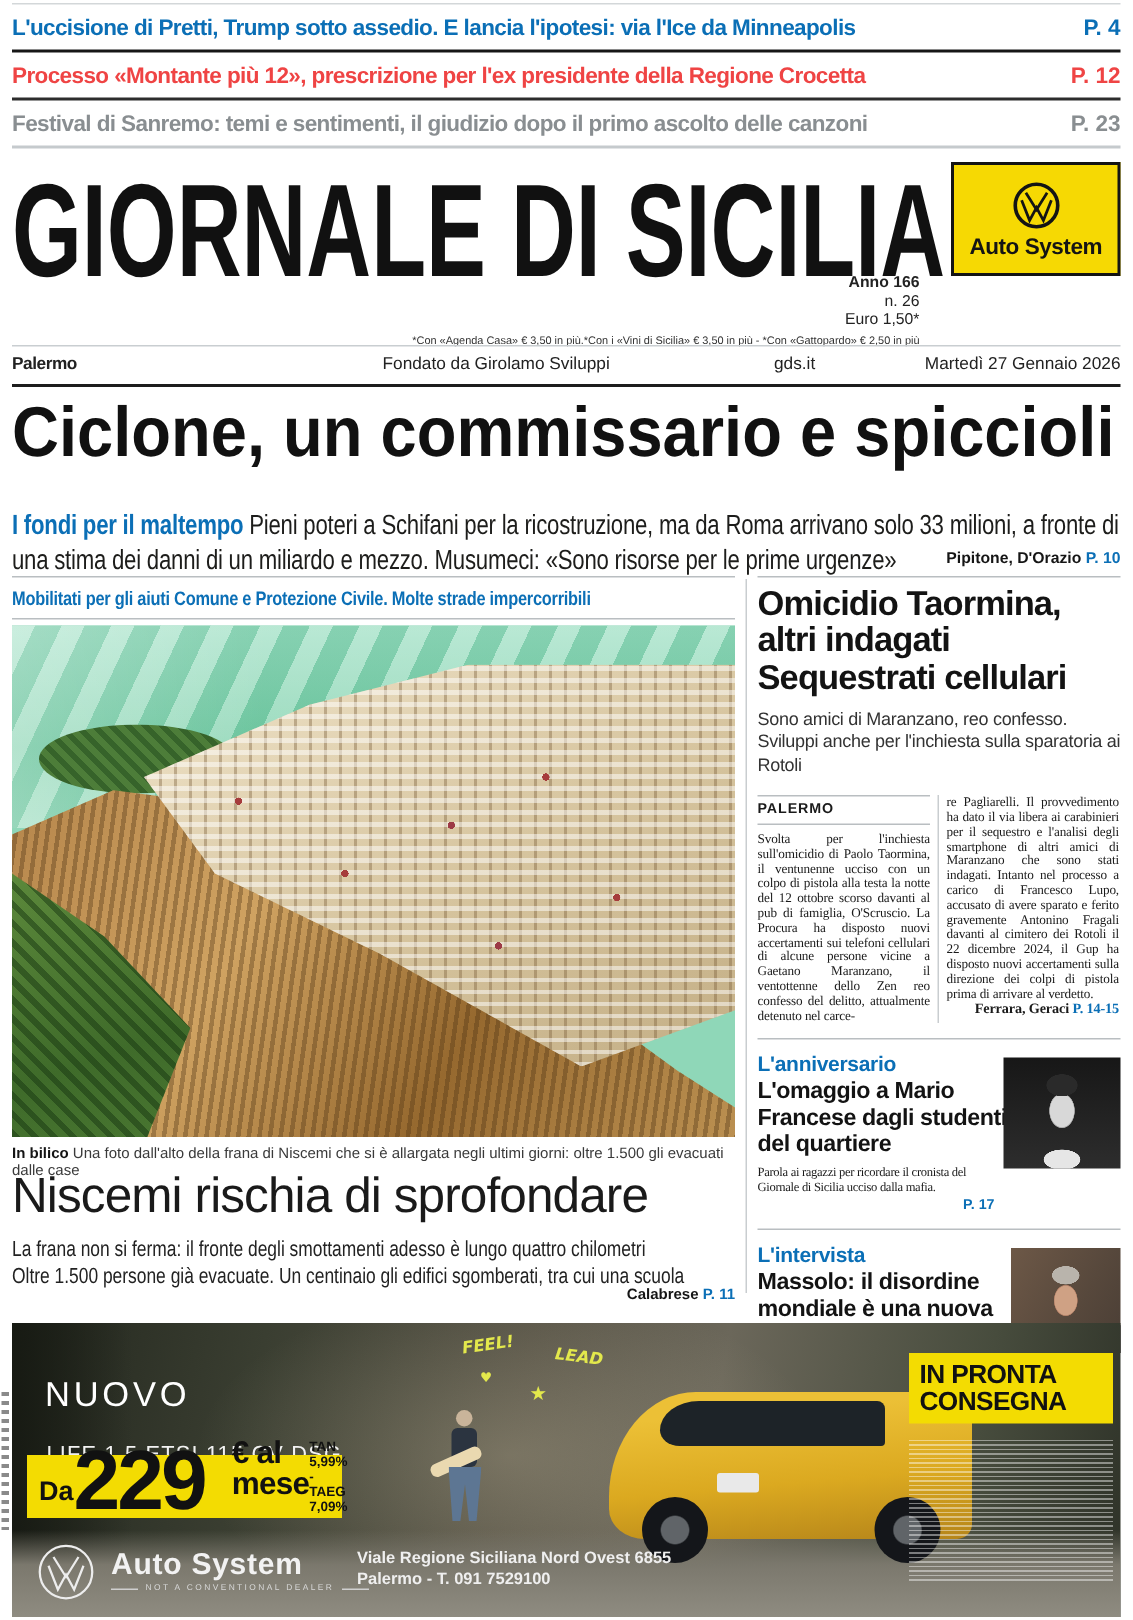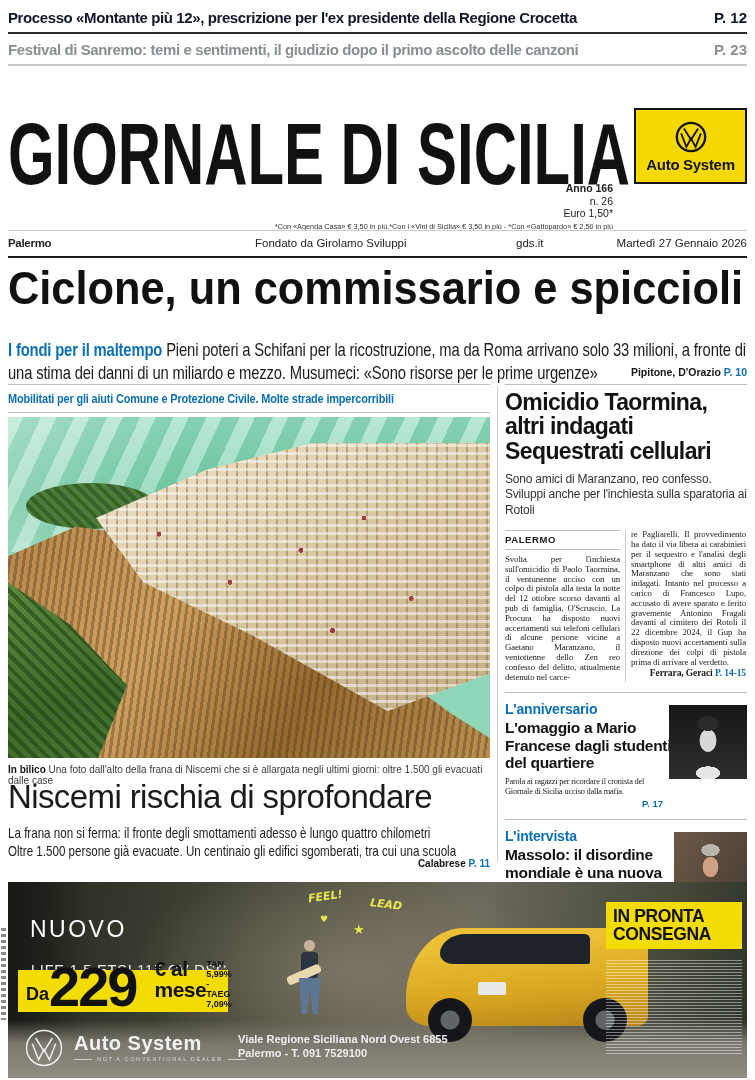--- a/index.html
+++ b/index.html
@@ -8,21 +8,21 @@
 
   
   .tophead{position:absolute;left:8px;top:2px;width:739px;}
   .th-row{height:30px;display:flex;justify-content:space-between;align-items:center;}
   .th-row.r1{border-top:1.5px solid #d3d7d9;border-bottom:2.5px solid #161616;}
   .th-row.r2{border-bottom:2px solid #2c2c2c;}
   .th-row.r3{border-bottom:2px solid #c5cacd;}
   .th-text{font-weight:bold;font-size:15px;letter-spacing:-0.4px;}
   .th-page{font-weight:bold;font-size:15px;}
   .c-blue{color:#0b6fb6;}
-  .c-black{color:#0f172a;}
+  .c-black{color:#ef4444;}
   .c-gray{color:#898e91;}
 
   
   .masthead{position:absolute;left:8px;top:100px;width:739px;height:128px;}
   .logo-svg{position:absolute;left:0;top:6px;}
   .vw-box{position:absolute;right:0;top:8px;width:109px;height:72px;background:#f6d903;
           border:2px solid #141414;display:flex;flex-direction:column;align-items:center;
           justify-content:center;gap:2px;}
   .vw-box .label{font-weight:bold;font-size:15px;color:#141414;letter-spacing:-0.3px;}
   .edition{position:absolute;right:134px;top:82px;text-align:right;font-size:10.5px;line-height:12.5px;color:#222;}
@@ -177,20 +177,24 @@
   .dealer-addr{position:absolute;left:230px;top:150px;color:#efefef;font-size:11px;font-weight:bold;line-height:14px;}
   .side-code{position:absolute;left:1px;top:928px;width:5px;height:92px;
       background:repeating-linear-gradient(to bottom,#8a8a8a 0 3px,transparent 3px 6px);}
 </style>
 </head>
 <body>
 
 <div class="page">
 
   <div class="tophead">
+    <div class="th-row r1">
+      <span class="th-text c-blue">L'uccisione di Pretti, Trump sotto assedio. E lancia l'ipotesi: via l'Ice da Minneapolis</span>
+      <span class="th-page c-blue">P. 4</span>
+    </div>
     <div class="th-row r2">
       <span class="th-text c-black">Processo «Montante più 12», prescrizione per l'ex presidente della Regione Crocetta</span>
       <span class="th-page c-black">P. 12</span>
     </div>
     <div class="th-row r3">
       <span class="th-text c-gray">Festival di Sanremo: temi e sentimenti, il giudizio dopo il primo ascolto delle canzoni</span>
       <span class="th-page c-gray">P. 23</span>
     </div>
   </div>
 

